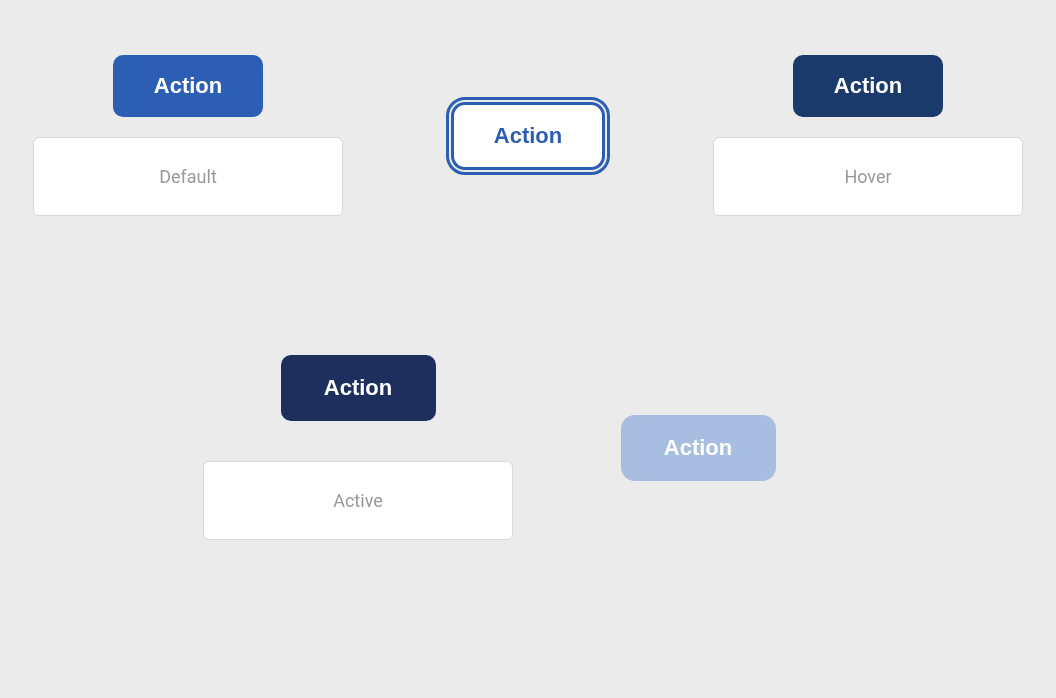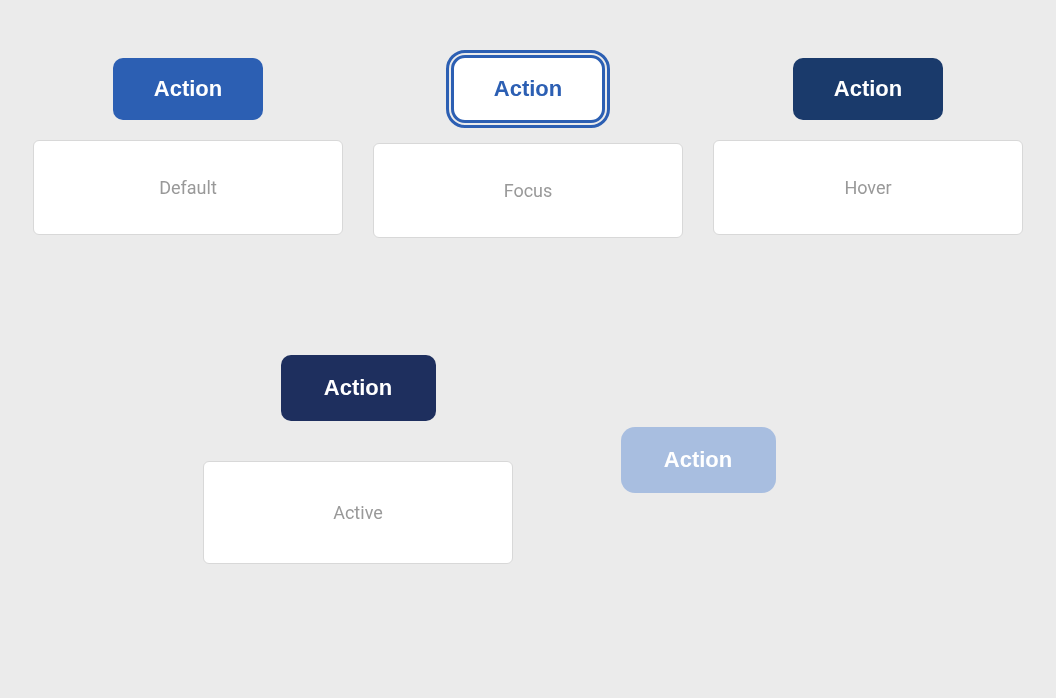--- a/index.html
+++ b/index.html
@@ -98,21 +98,21 @@
       min-width: 150px;
     }
 
     
     .label-box-row1 {
       margin-top: 20px;
       width: 310px;
       background: #ffffff;
       border: 1px solid #d8d8d8;
       border-radius: 6px;
-      padding: 36px 10px;
+      padding: 28px 10px;
       text-align: center;
       color: #999999;
       font-size: 18px;
     }
 
     
     .row2 {
       display: flex;
       justify-content: center;
       align-items: center;
@@ -161,21 +161,21 @@
       min-width: 155px;
     }
 
     
     .label-box-row2 {
       margin-top: 40px;
       width: 310px;
       background: #ffffff;
       border: 1px solid #d8d8d8;
       border-radius: 6px;
-      padding: 40px 10px;
+      padding: 28px 10px;
       text-align: center;
       color: #999999;
       font-size: 18px;
     }
   </style>
 </head>
 <body>
 
 <div class="main-container">
 
@@ -183,23 +183,20 @@
 
     <div class="col-default">
       <button class="btn-default">Action</button>
       <div class="label-box-row1">
         <span>Default</span>
       </div>
     </div>
 
     <div class="col-focus">
       <button class="btn-focus">Action</button>
-      <div class="label-box-row1">
-        <span>Focus</span>
-      </div>
     </div>
 
     <div class="col-hover">
       <button class="btn-hover">Action</button>
       <div class="label-box-row1">
         <span>Hover</span>
       </div>
     </div>
 
   </div>

